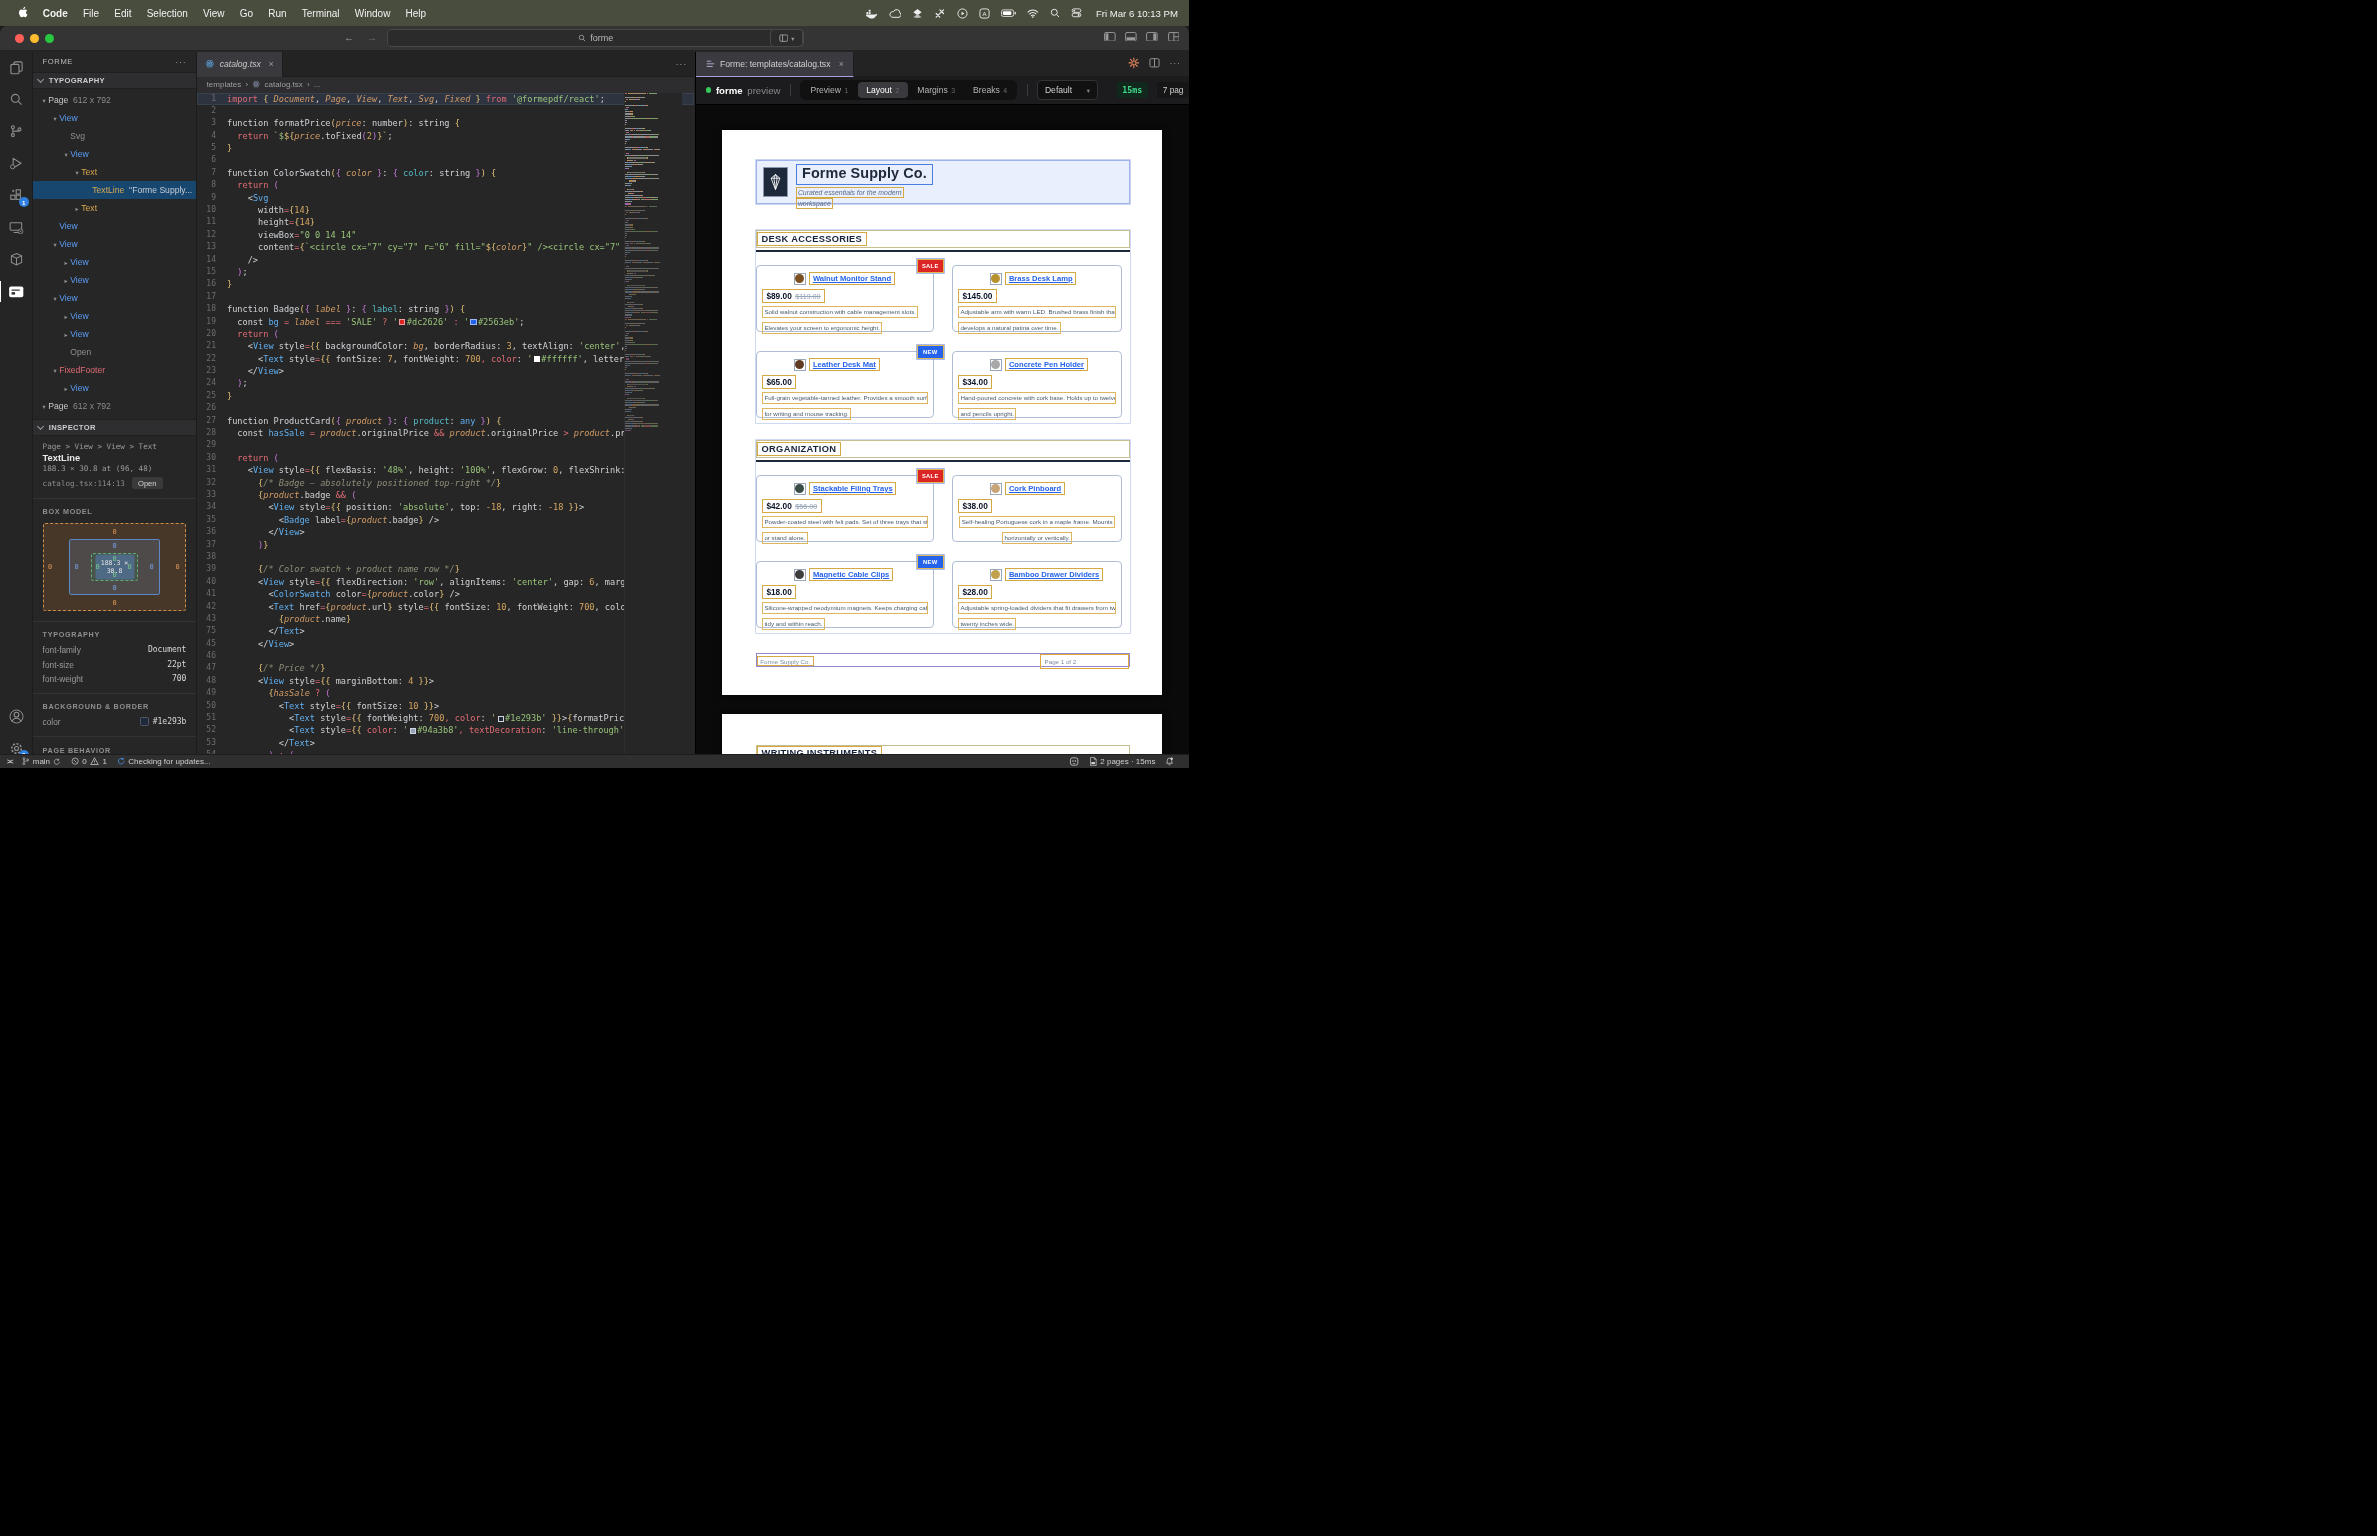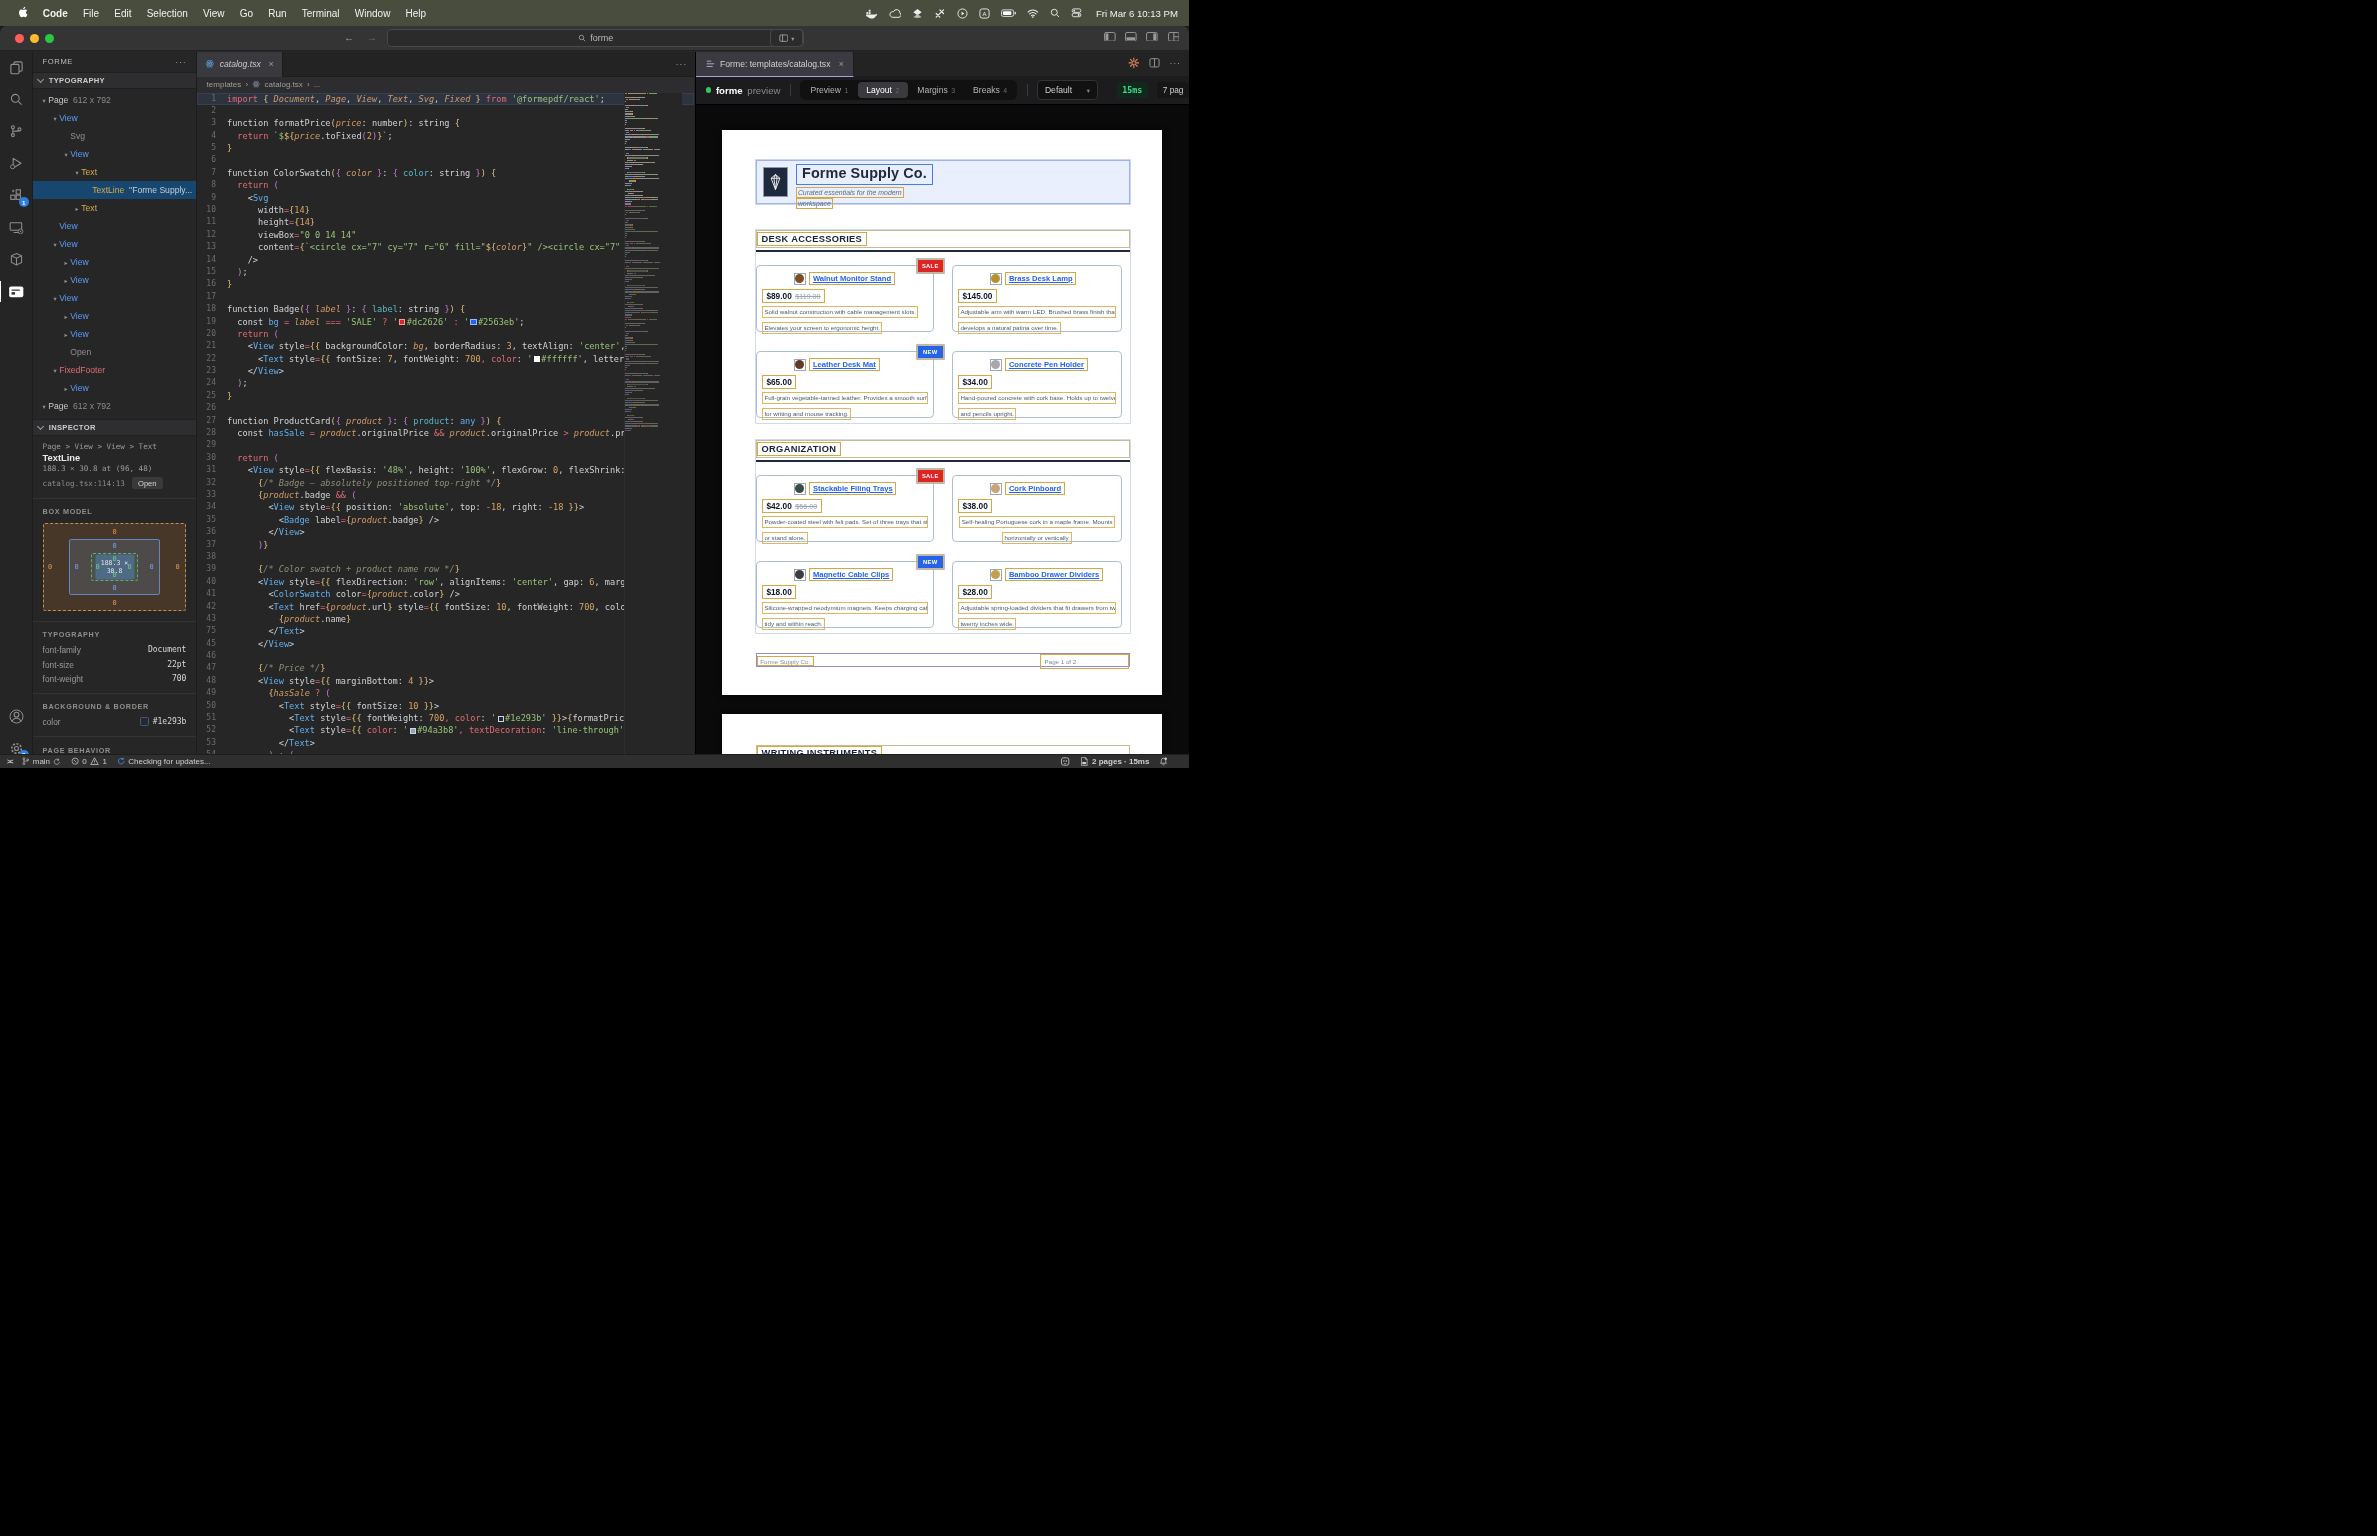--- a/index.html
+++ b/index.html
@@ -147,21 +147,21 @@
   .desc { position:absolute; top:40px; left:5.5px; right:4.1px; font-size:6.2px; color:#4b5a6b; line-height:10.3px; }
   .desc span { display:inline-block; border:0.7px solid #ddb65e; padding:0 1.4px; white-space:nowrap; max-width:100%; overflow:hidden; }
   .pdf-footer { position:absolute; top:523px; left:0; width:374px; height:14.4px; border:1px solid #9488cf; }
   .pdf-footer .fl { position:absolute; left:0; top:2.1px; font-size:6.2px; color:#7d8ba1; border:0.7px solid #d4a843; padding:0.7px 2.8px; }
   .pdf-footer .fr { position:absolute; right:0; top:0; font-size:6.2px; color:#7d8ba1; border:1.4px solid #dca83c; padding:2.8px 4.1px 3.4px; width:89px; }
 
   
   .statusbar { position:absolute; left:0; bottom:0; width:1189px; height:14.4px; background:#2f2f2f; border-top:0.7px solid #1d1d1d; display:flex; align-items:center; color:#cfcfcf; font-size:8px; }
   .statusbar .grp { display:flex; align-items:center; gap:3.4px; margin-left:9.6px; }
   .statusbar svg { display:block; }
-  .sb-right { position:absolute; right:21px; display:flex; gap:9.6px;font-weight:bold; }
+  .sb-right { position:absolute; right:15px; display:flex; gap:9.6px; }
 </style>
 </head>
 <body>
 
 <div id="app">
 
   <div class="menubar">
     <span class="apple"><svg width="10.3" height="12.4" viewBox="0 0 24 28">
           <path d="M18.7 14.6c0-3 2.5-4.5 2.6-4.6-1.4-2.1-3.6-2.4-4.4-2.4-1.9-.2-3.7 1.1-4.6 1.1-1 0-2.4-1.1-4-1.1-2 0-3.9 1.2-5 3-2.1 3.7-.5 9.2 1.5 12.2 1 1.5 2.2 3.1 3.8 3 1.5-.1 2.1-1 4-1s2.4 1 4 1 2.7-1.5 3.7-3c1.2-1.7 1.6-3.4 1.7-3.5-.1 0-3.3-1.3-3.3-4.7zM15.6 5.4c.8-1 1.4-2.4 1.2-3.9-1.2.1-2.7.8-3.6 1.9-.8.9-1.5 2.4-1.3 3.8 1.4.1 2.8-.7 3.7-1.8z" fill="#fff"></path>
         </svg></span>

